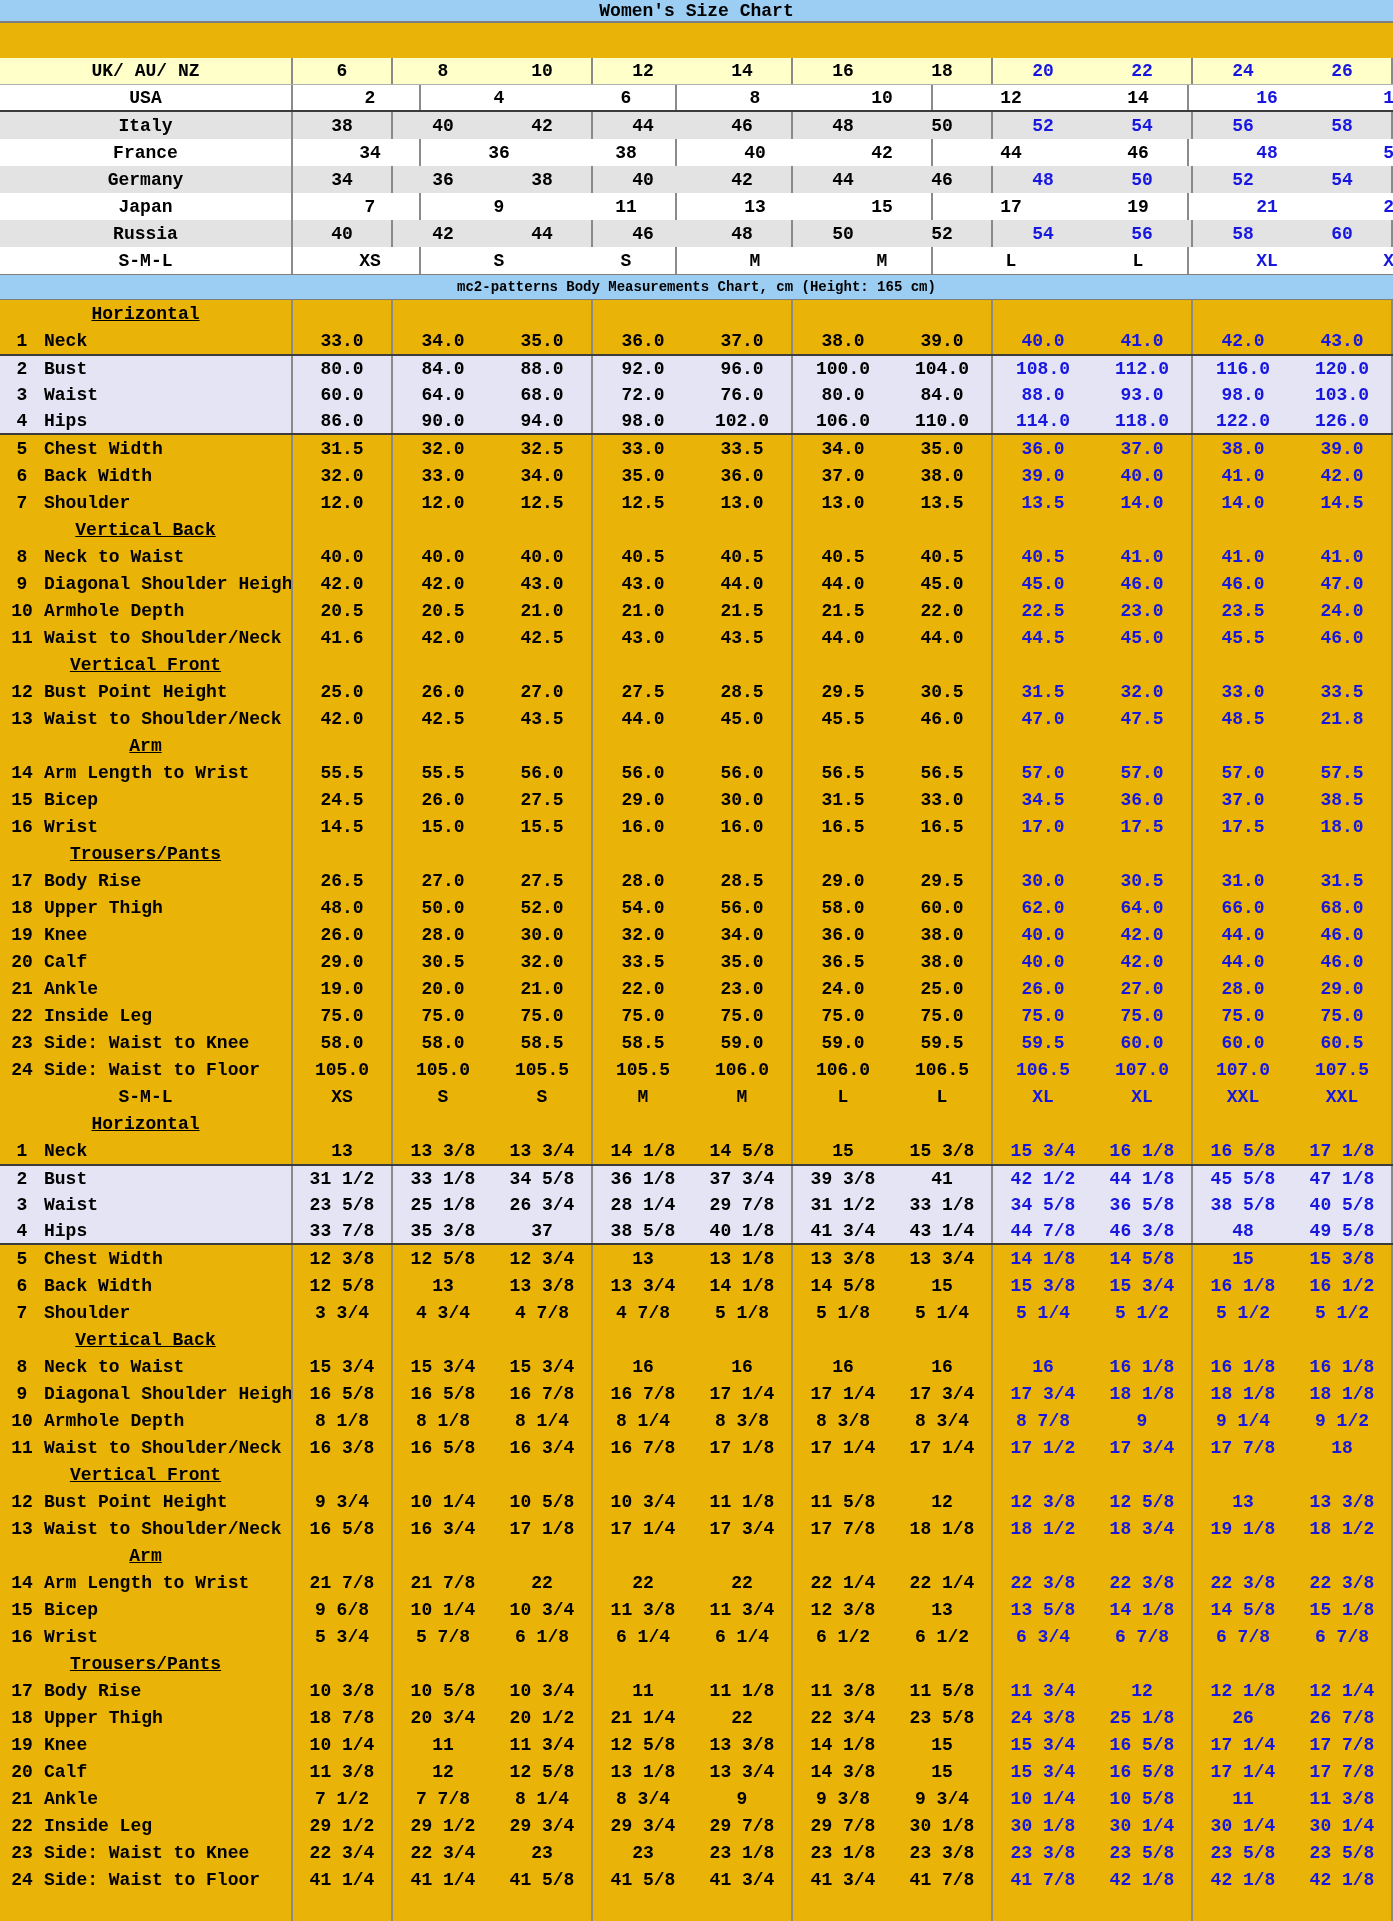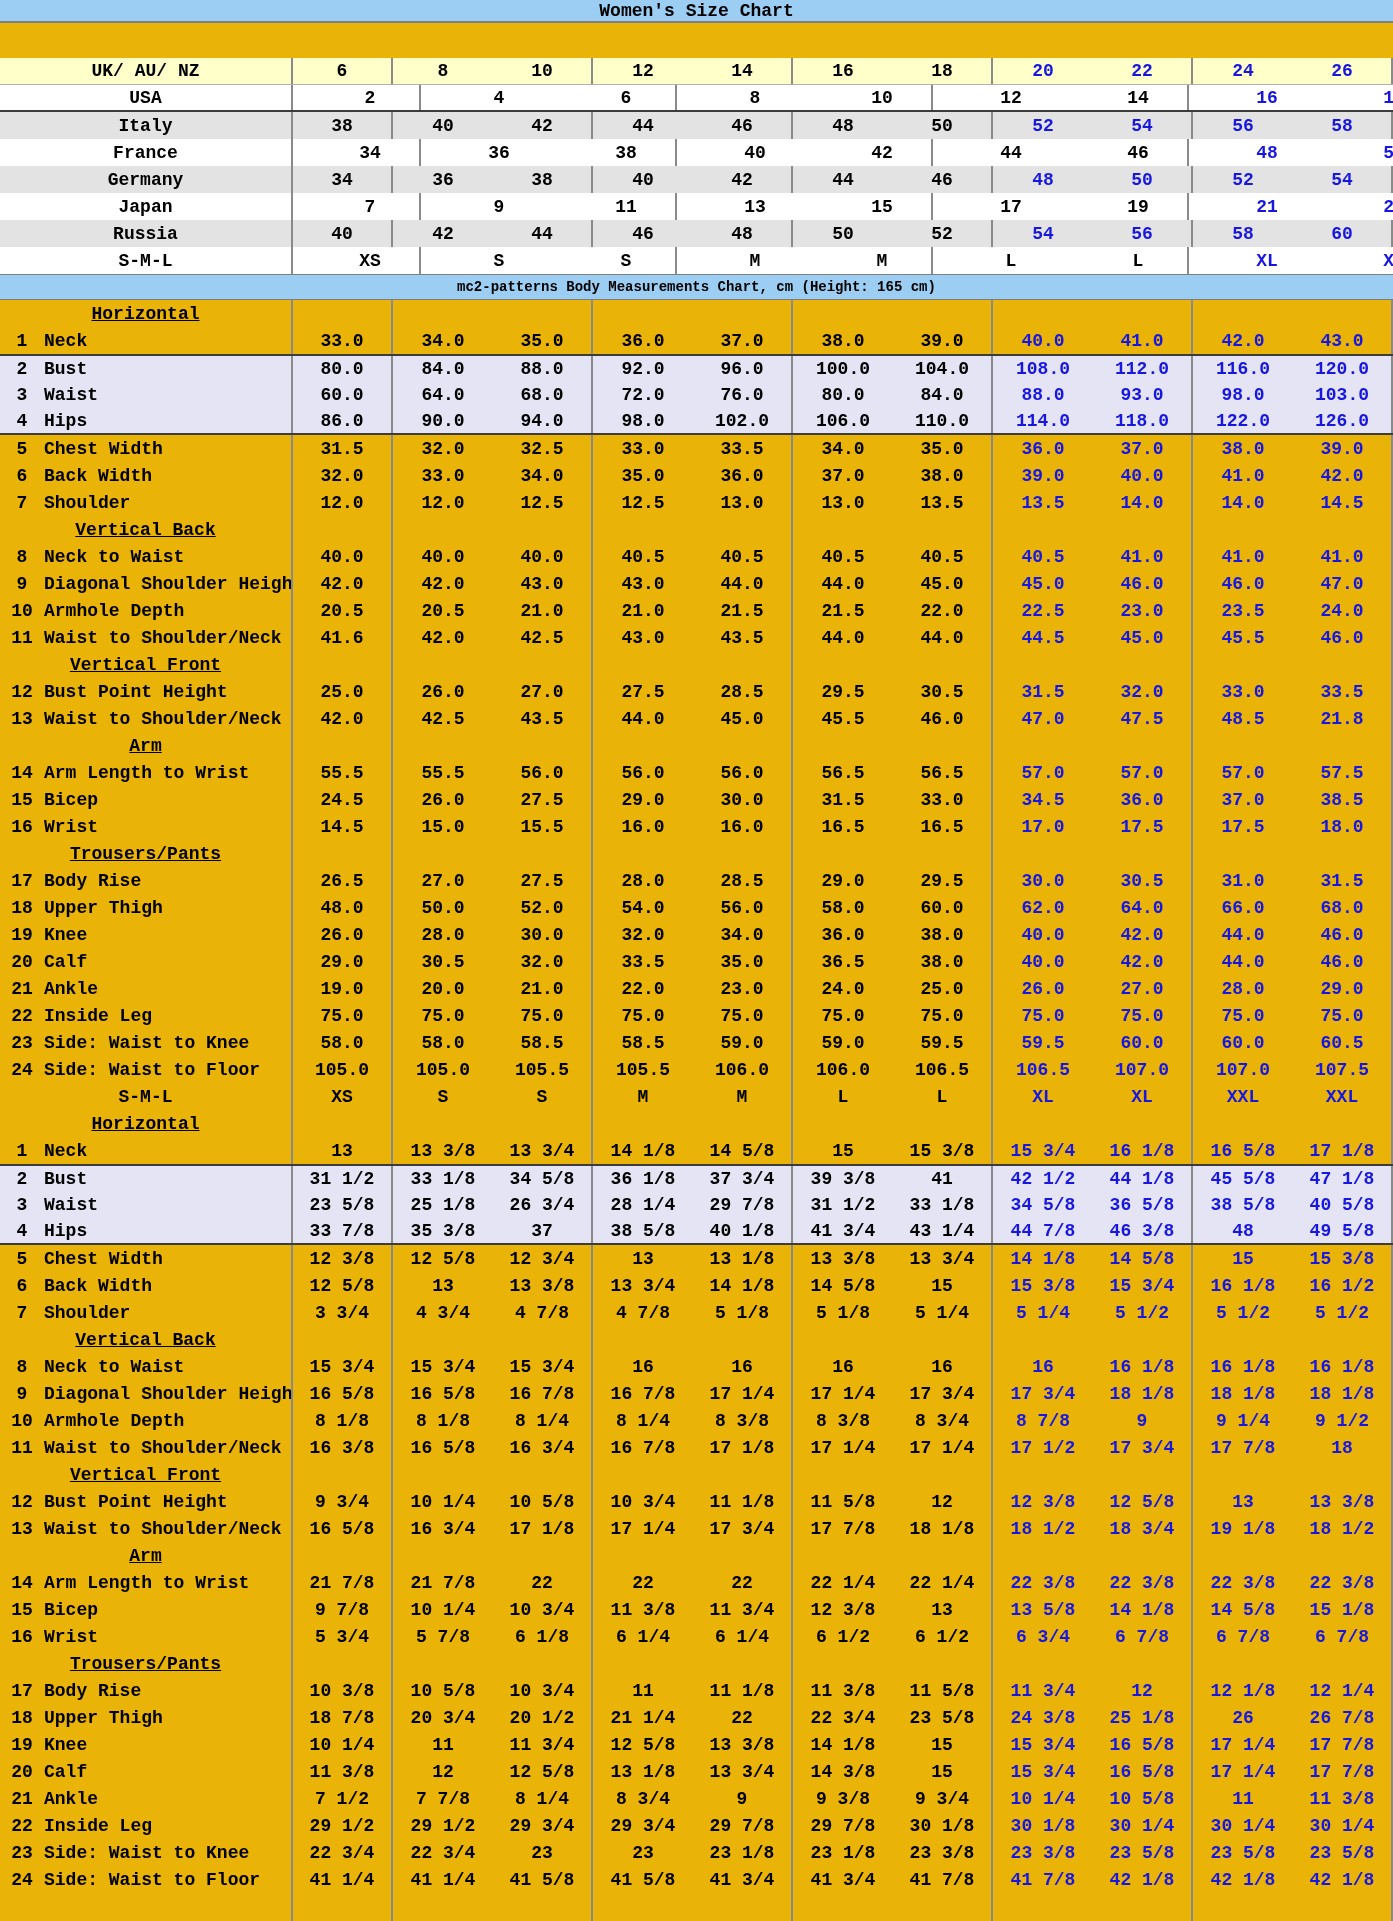--- a/index.html
+++ b/index.html
@@ -973,21 +973,21 @@
         <div class="cell blu">22 3/8</div>
         <div class="cell gb blu">22 3/8</div>
         <div class="cell blu">22 3/8</div>
         <div class="cell gb blu">22 3/8</div>
       </div>
       <div class="row">
         <div class="lbl data gb">
           <span class="num">15</span>
           <span class="nm">Bicep</span>
         </div>
-        <div class="cell gb">9 7/8</div>
+        <div class="cell gb">9 6/8</div>
         <div class="cell">10 1/4</div>
         <div class="cell gb">10 3/4</div>
         <div class="cell">11 3/8</div>
         <div class="cell gb">11 3/4</div>
         <div class="cell">12 3/8</div>
         <div class="cell gb">13</div>
         <div class="cell blu">13 5/8</div>
         <div class="cell gb blu">14 1/8</div>
         <div class="cell blu">14 5/8</div>
         <div class="cell gb blu">15 1/8</div>

